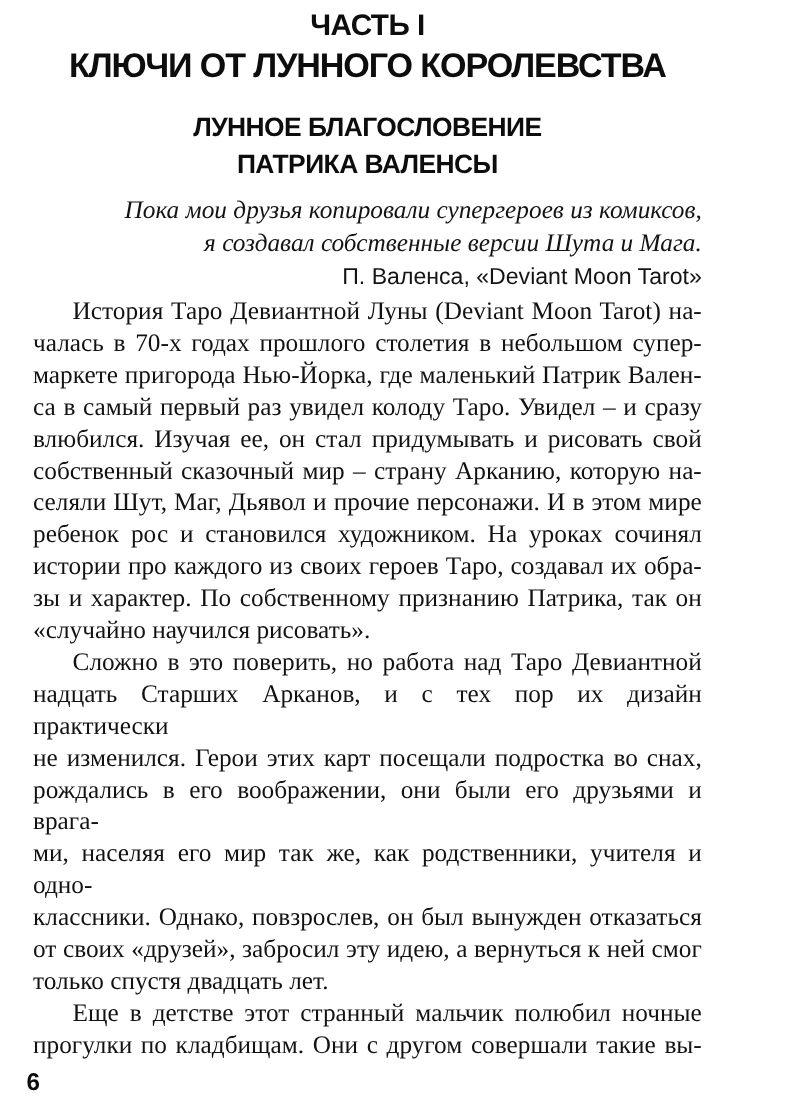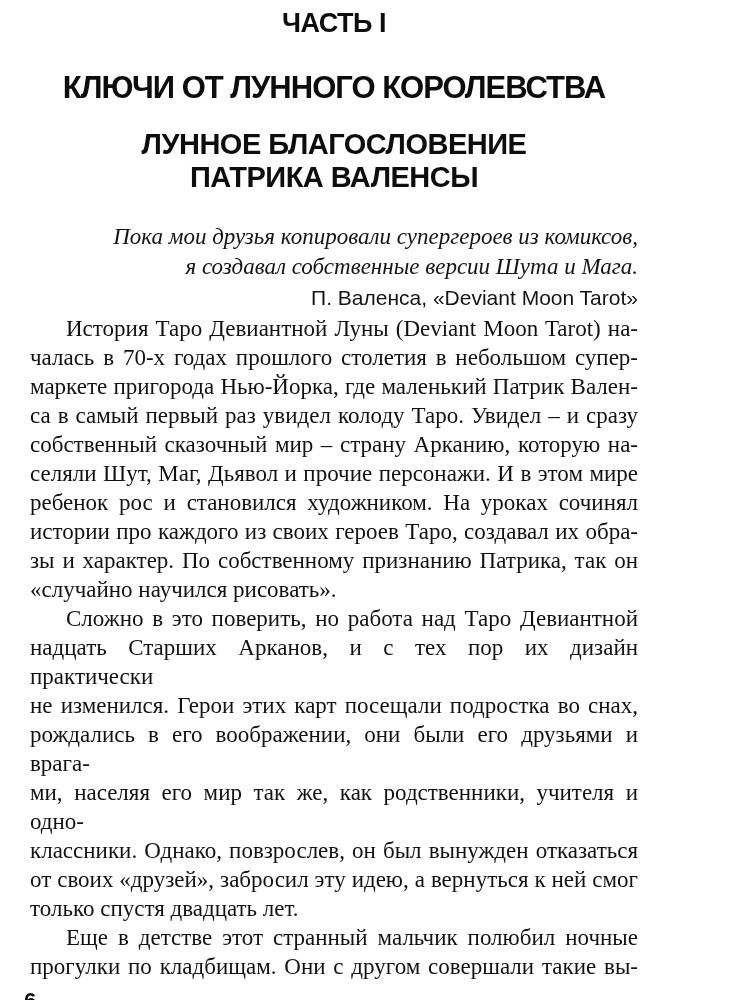--- a/index.html
+++ b/index.html
@@ -25,35 +25,34 @@
     color: #0d0d0d;
   }
   .part-title {
     font-family: "Liberation Sans", sans-serif;
     font-weight: 700;
     font-size: 31px;
     line-height: 40px;
     text-align: center;
     letter-spacing: -1px;
     color: #0d0d0d;
-    margin-top: 28px;
   }
   .chapter-title {
     margin-top: 20px;
     font-family: "Liberation Sans", sans-serif;
     font-weight: 700;
-    font-size: 29px;
+    font-size: 24px;
     line-height: 33px;
     text-align: center;
     letter-spacing: -0.5px;
     color: #0d0d0d;
   }
   
   .epigraph {
-    margin-top: 28px;
+    margin-top: 10px;
     text-align: right;
     font-style: italic;
     font-size: 23px;
     line-height: 30px;
     color: #141414;
   }
   .epigraph-attribution {
     margin-top: 2px;
     font-family: "Liberation Sans", sans-serif;
     font-style: normal;
@@ -107,20 +106,21 @@
     <div>я создавал собственные версии Шута и Мага.</div>
     <div class="epigraph-attribution">П. Валенса, «Deviant Moon Tarot»</div>
   </div>
 
   <div class="body-text">
       <div class="paragraph">
         <div class="line first just">История Таро Девиантной Луны (Deviant Moon Tarot) на-</div>
         <div class="line just">чалась в 70-х годах прошлого столетия в небольшом супер-</div>
         <div class="line just">маркете пригорода Нью-Йорка, где маленький Патрик Вален-</div>
         <div class="line just">са в самый первый раз увидел колоду Таро. Увидел – и сразу</div>
+        <div class="line just">влюбился. Изучая ее, он стал придумывать и рисовать свой</div>
         <div class="line just">собственный сказочный мир – страну Арканию, которую на-</div>
         <div class="line just">селяли Шут, Маг, Дьявол и прочие персонажи. И в этом мире</div>
         <div class="line just">ребенок рос и становился художником. На уроках сочинял</div>
         <div class="line just">истории про каждого из своих героев Таро, создавал их обра-</div>
         <div class="line just">зы и характер. По собственному признанию Патрика, так он</div>
         <div class="line">«случайно научился рисовать».</div>
       </div>
       <div class="paragraph">
         <div class="line first just">Сложно в это поверить, но работа над Таро Девиантной</div>
         <div class="line just">надцать Старших Арканов, и с тех пор их дизайн практически</div>

